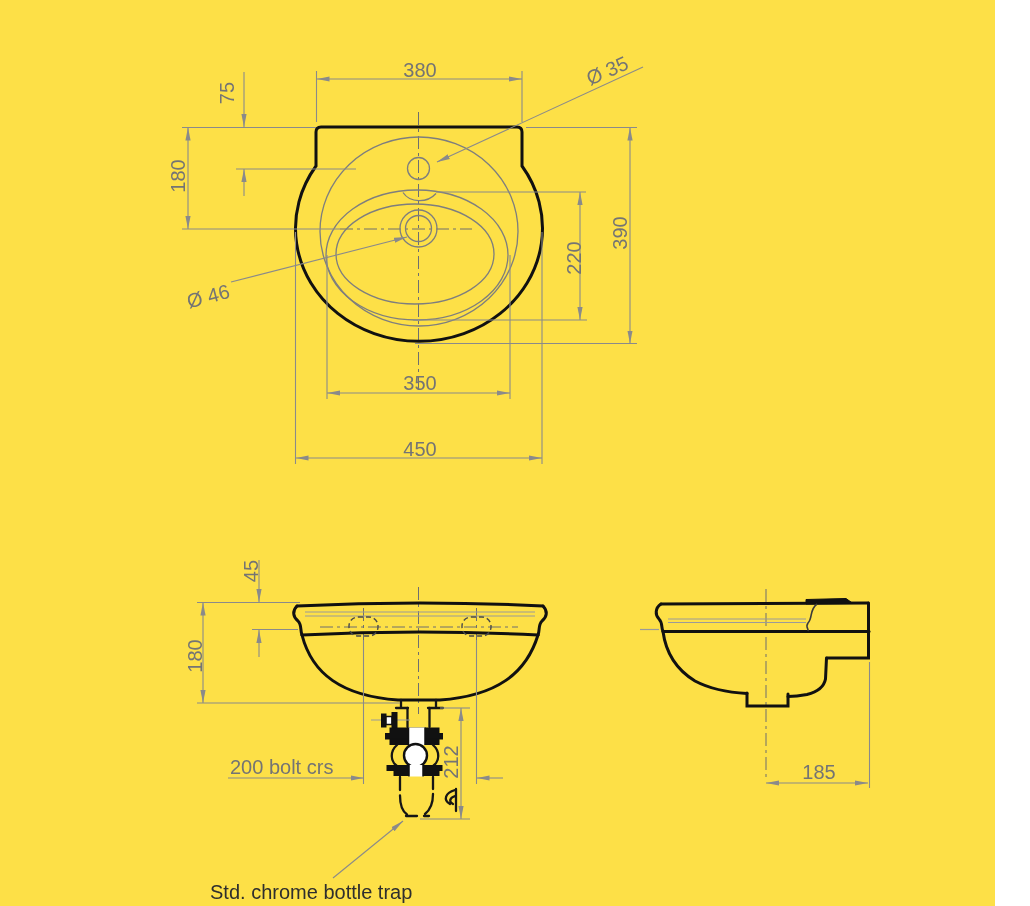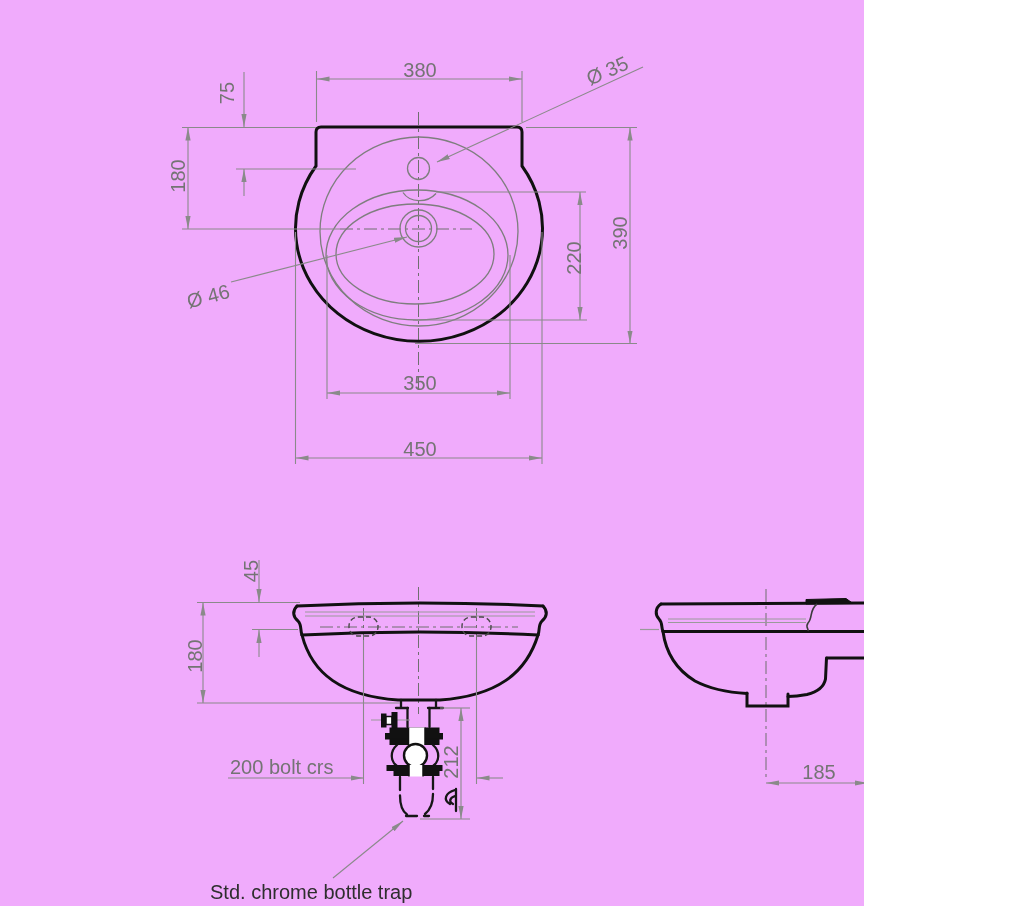--- a/index.html
+++ b/index.html
@@ -1,16 +1,16 @@
 <!DOCTYPE html>
 <html><head>
 <meta charset="utf-8">
 <style>
   html,body{margin:0;padding:0;background:#fff;}
-  #stage{position:relative;width:864px;height:906px;background:#f0abfc;overflow:hidden;
+  #stage{position:relative;width:995px;height:906px;background:#fde047;overflow:hidden;
          font-family:"Liberation Sans",sans-serif;}
   svg{position:absolute;left:0;top:0;}
   text{font-family:"Liberation Sans",sans-serif;fill:#747474;font-size:20px;}
   .dimtxt{fill:#747474;}
   .notetxt{fill:#2e2e2e;}
   .bold{stroke:#111;stroke-width:3;fill:none;stroke-linecap:round;}
   .med{stroke:#161616;stroke-width:2.3;fill:none;stroke-linecap:round;}
   .thin{stroke:#7e7e7e;stroke-width:1.3;fill:none;}
   .band{stroke:#9a9a9a;stroke-width:1.2;fill:none;}
   .dim{stroke:#8a8a8a;stroke-width:1.1;fill:none;}

